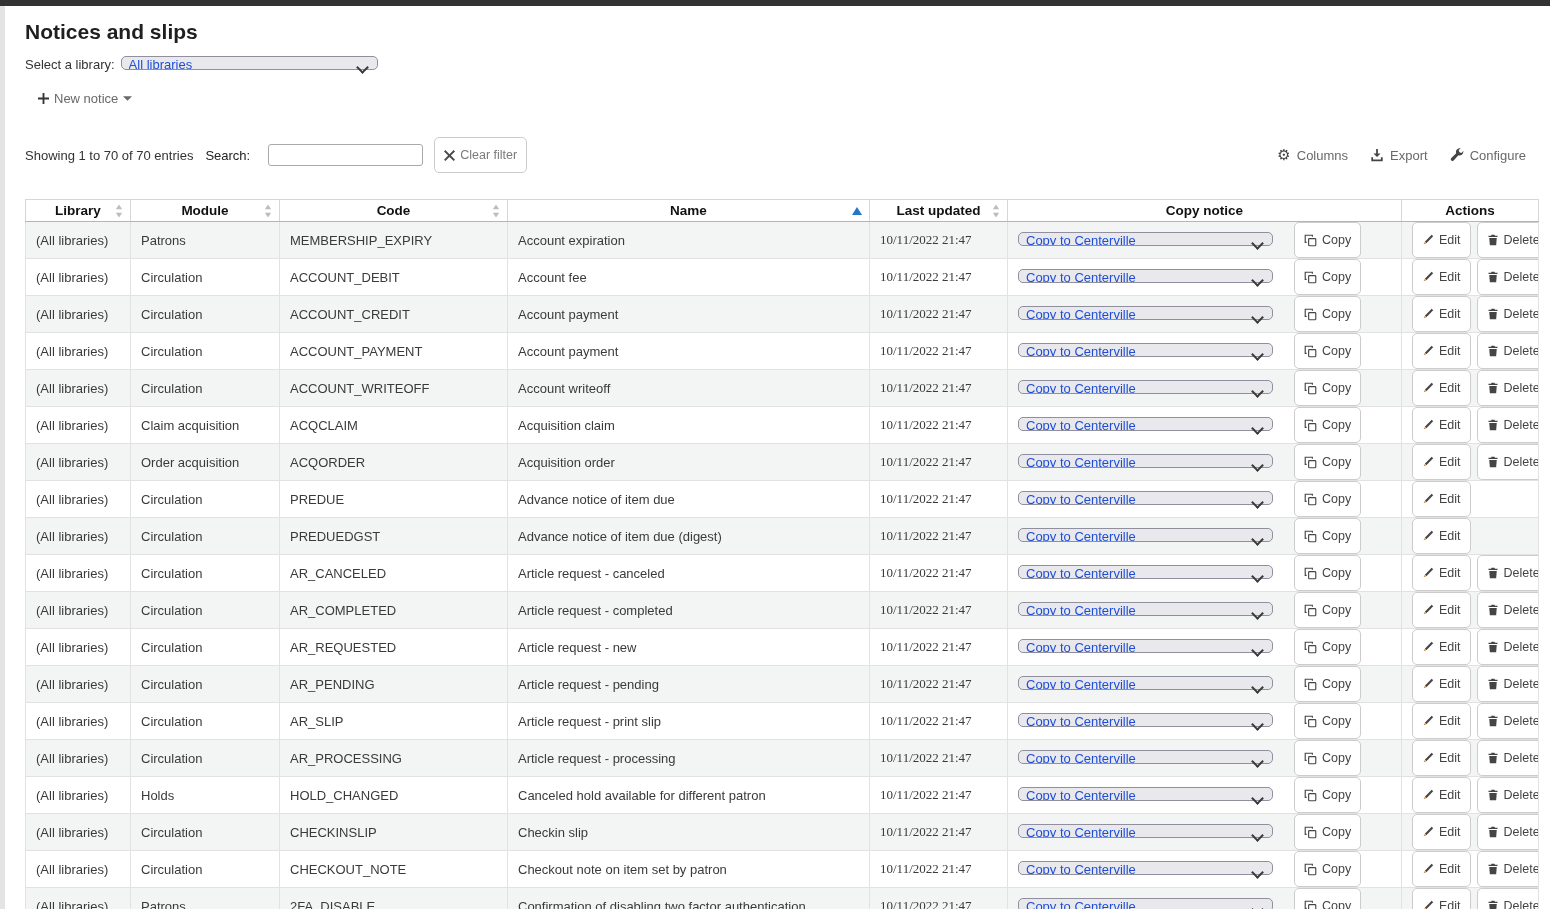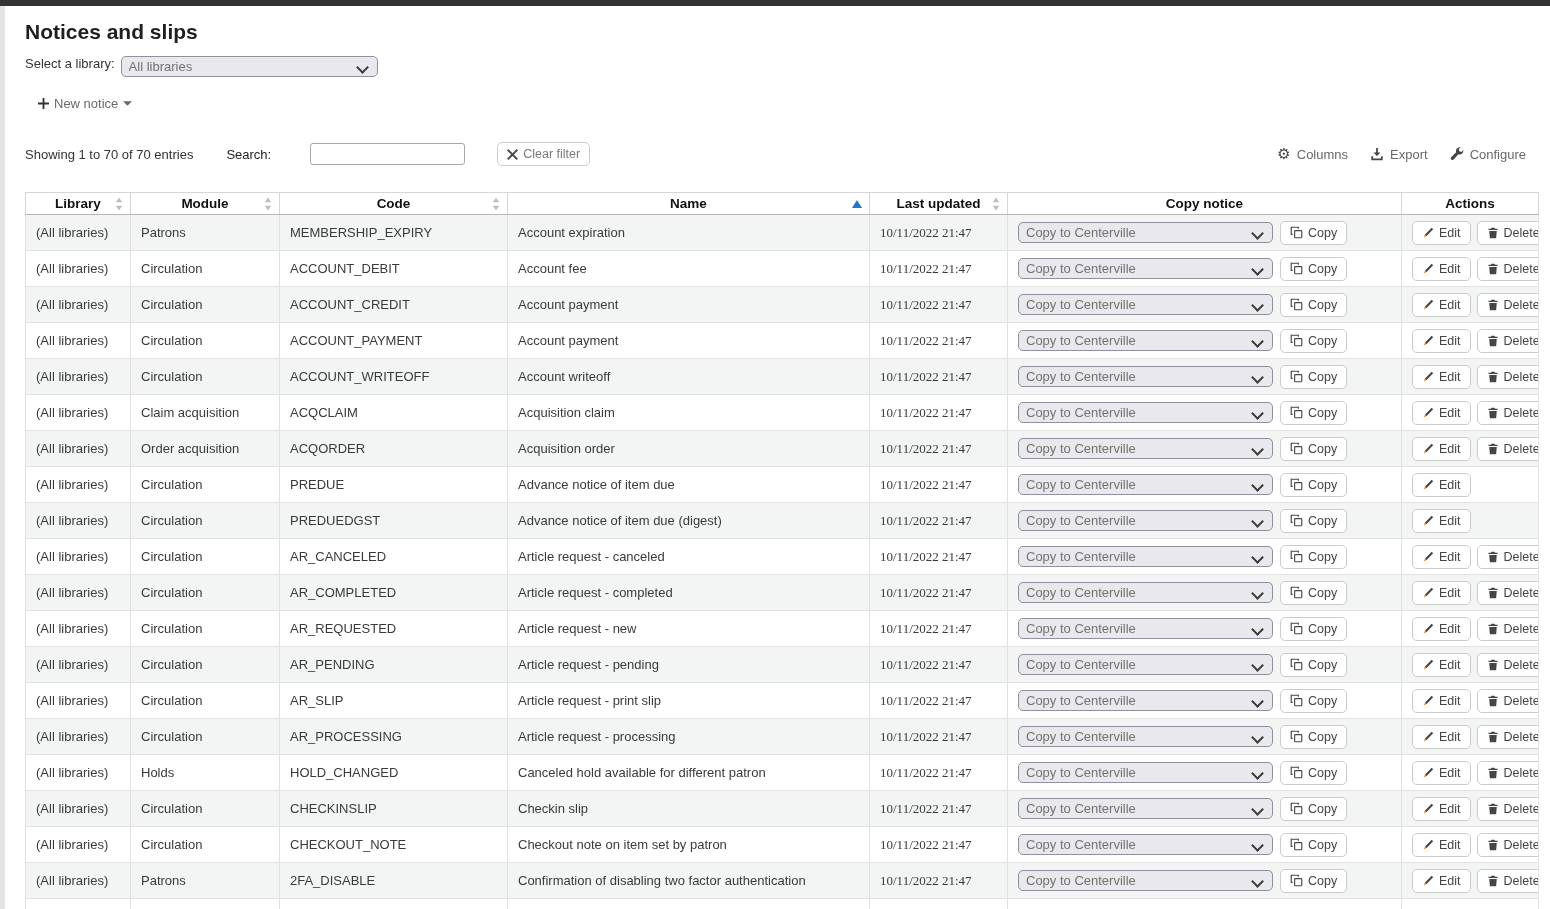--- a/index.html
+++ b/index.html
@@ -11,47 +11,47 @@
     font-family: "Liberation Sans", "DejaVu Sans", sans-serif;
     font-size: 13px;
     color: #333;
   }
   .topbar { height: 6px; background: #333333; width: 100%; }
   .edge-left { position: fixed; left: 0; top: 6px; bottom: 0; width: 5px; background: #e4e4e4; }
   .main { padding: 12px 14px 0 25px; }
 
   h1.page-title { font-size: 21px; font-weight: bold; color: #1f1f1f; margin: 2px 0 12px 0; }
 
-  .library-row { display: flex; gap: 6px; margin-bottom: 13px; }
+  .library-row { display: flex; align-items: center; gap: 6px; margin-bottom: 13px; }
   .select-wrap { position: relative; display: inline-block; }
   .select-wrap::after {
     content: ""; position: absolute; right: 11px; top: 7px;
     width: 7px; height: 7px;
     border-left: 2px solid #3a3a3a; border-bottom: 2px solid #3a3a3a;
     transform: rotate(-45deg); pointer-events: none;
   }
   select.ui-select {
     appearance: none; -webkit-appearance: none;
     background: #e9e9ed; border: 1px solid #8f8f9d; border-radius: 5px;
-    height: 21px; padding: 0 26px 0 7px; font-size: 13px; color: #737373;
+    height: 14px; padding: 0 26px 0 7px; font-size: 13px; color: #1d4ed8;
     font-family: "Liberation Sans", "DejaVu Sans", sans-serif;
   }
   .lib-select { width: 257px; }
 
   .new-notice { display: inline-flex; align-items: center; gap: 5px; margin: 2px 0 0 11px; color: #696969; cursor: pointer; background: none; border: none; font-size: 13px; padding: 4px 2px; font-family: inherit; }
   .new-notice .lbl { color: #696969; }
 
-  .info-row { display: flex; align-items: center; margin-top: 27px; gap: 21px; }
+  .info-row { display: flex; align-items: center; margin-top: 27px; }
   .showing { color: #333; margin-right: 12px; }
   .search-label { margin-right: 18px; color: #222; }
   .search-input { width: 155px; height: 22px; border: 1px solid #a9a9a9; border-radius: 3px; padding: 0 5px; font-family: inherit; font-size: 13px; }
   .btn {
     display: inline-flex; align-items: center; gap: 5px;
     background: #fff; border: 1px solid #ccc; border-radius: 5px;
-    height: 24px; padding: 0 9px; font-size: 12.5px; color: #444;
+    height: 36px; padding: 0 9px; font-size: 12.5px; color: #444;
     cursor: pointer; font-family: inherit; white-space: nowrap;
   }
   .clear-filter { margin-left: 11px; color: #7a7a7a; }
   .right-tools { margin-left: auto; display: flex; align-items: center; gap: 22px; padding-right: 10px; }
   .tool-link { display: inline-flex; align-items: center; gap: 6px; color: #696969; background: none; border: none; font-size: 13px; cursor: pointer; font-family: inherit; padding: 0; }
   .uni-icon { font-family: "DejaVu Sans", sans-serif; color: #444; font-size: 15px; line-height: 1; }
 
   table.notices {
     border-collapse: collapse; table-layout: fixed;
     width: 1513px; margin-top: 26px;
@@ -65,21 +65,21 @@
   }
   table.notices td {
     border: 1px solid #e2e2e2;
     padding: 0 10px; height: 36px; font-size: 13px; color: #3a3a3a;
     vertical-align: middle; overflow: hidden; white-space: nowrap;
   }
   tbody tr:nth-child(odd)  { background: #f3f4f4; }
   tbody tr:nth-child(even) { background: #ffffff; }
   td.c-updated { color: #1c1c1c; font-family: Liberation Serif, serif; }
   .sort-icon { position: absolute; right: 7px; top: 50%; transform: translateY(-50%); display: inline-flex; }
-  .copy-wrap { display: flex; align-items: center; gap: 7px; }
+  .copy-wrap { display: flex; align-items: center; gap: 21px; }
   .copy-select { width: 255px; height: 24px; }
   .actions-wrap { display: flex; align-items: center; gap: 6px; }
   svg { display: block; }
 </style>
 </head>
 <body>
 
 <div class="topbar"></div>
 <div class="edge-left"></div>
 

